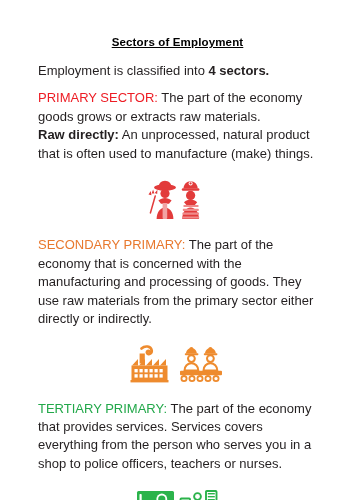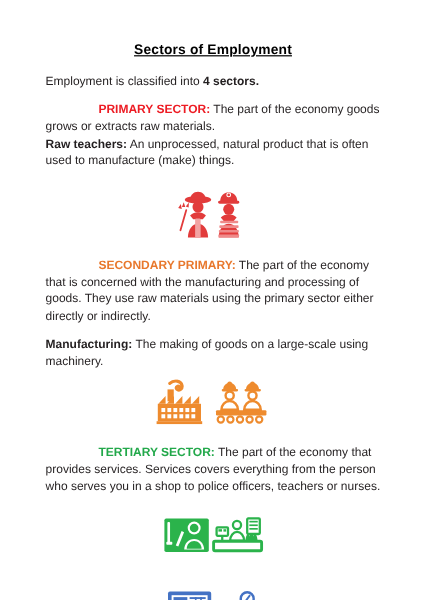--- a/index.html
+++ b/index.html
@@ -25,29 +25,29 @@
   .doc-title {
     text-align: center;
     font-size: 11.5px;
     font-weight: bold;
     text-decoration: underline;
     letter-spacing: 0.15px;
     margin: 0 0 14px 0;
     color: #000000;
   }
   .para {
-    font-size: 10px;
+    font-size: 13px;
     line-height: 1.42;
     margin: 0 0 9px 0;
     color: #231f20;
     text-align: left;
   }
   .para.tight { margin-bottom: 0; }
   .b { font-weight: bold; color: #231f20; }
-  .sector-head { font-weight: bold; margin-left: 44px; }
+  .sector-head { font-weight: normal; }
   .primary-head { color: #ed1c24; }
   .secondary-head { color: #e8782d; }
   .tertiary-head { color: #22a84a; }
   .quaternary-head { color: #3a6fc4; }
 
   .gap-sm { height: 7px; }
   .gap-lg { height: 15px; }
 
   .art-row {
     width: 100%;
@@ -60,21 +60,21 @@
 </head>
 <body>
 
 <div class="page">
 
   <h1 class="doc-title">Sectors of Employment</h1>
 
   <p class="para"><span>Employment is classified into </span><span class="b">4 sectors.</span></p>
 
   <p class="para tight"><span class="sector-head primary-head">PRIMARY SECTOR:</span><span> The part of the economy goods grows or extracts raw materials.</span></p>
-  <p class="para"><span class="b">Raw teachers:</span><span> An unprocessed, natural product that is often used to manufacture (make) things.</span></p>
+  <p class="para"><span class="b">Raw directly:</span><span> An unprocessed, natural product that is often used to manufacture (make) things.</span></p>
 
   <div class="gap-sm"></div>
 
   <div class="art-row">
     <svg width="80" height="42" viewBox="0 0 80 42">
       <g fill="#e23b3b">
 
         <ellipse cx="27" cy="8.5" rx="11" ry="3.2"></ellipse>
         <path d="M20.5 8.2c0-3.6 2.9-6.4 6.5-6.4s6.5 2.8 6.5 6.4z"></path>
         <circle cx="27" cy="14.5" r="4.6"></circle>
@@ -97,23 +97,22 @@
           <rect x="44.8" y="29.8" width="16" height="2.1" rx="0.6"></rect>
           <rect x="44.4" y="33.6" width="16.6" height="2.1" rx="0.6"></rect>
           <rect x="44.2" y="37.4" width="17" height="2.1" rx="0.6"></rect>
         </g>
       </g>
     </svg>
   </div>
 
   <div class="gap-lg"></div>
 
-  <p class="para"><span class="sector-head secondary-head">SECONDARY PRIMARY:</span><span> The part of the economy that is concerned with the manufacturing and processing of goods. They use raw materials using the primary sector either directly or indirectly.</span></p>
-
-  <p class="para tight"><span class="b">Manufacturing:</span><span> The making of goods on a large-scale using machinery.</span></p>
+  <p class="para"><span class="sector-head secondary-head">SECONDARY PRIMARY:</span><span> The part of the economy that is concerned with the manufacturing and processing of goods. They use raw materials from the primary sector either directly or indirectly.</span></p>
+
 
   <div class="gap-sm"></div>
 
   <div class="art-row">
     <svg width="98" height="40" viewBox="0 0 98 40">
       <g fill="#ee8b2e">
 
         <path d="M12.5 3.5c3.6-3.4 9.4-2.3 10.2 1.8.5 2.6-1.6 4.3-3.7 3.6-1.4-.5-1.6-2.3-.3-2.9 1-.5 2 .2 1.9 1.1" fill="none" stroke="#ee8b2e" stroke-width="2.6" stroke-linecap="round"></path>
 
         <rect x="10.6" y="8.5" width="5.2" height="10"></rect>
@@ -157,21 +156,21 @@
           <circle cx="71" cy="33.6" r="2.6"></circle>
           <circle cx="79" cy="33.6" r="2.6"></circle>
           <circle cx="87" cy="33.6" r="2.6"></circle>
         </g>
       </g>
     </svg>
   </div>
 
   <div class="gap-lg"></div>
 
-  <p class="para"><span class="sector-head tertiary-head">TERTIARY SECTOR:</span><span> The part of the economy that provides services. Services covers everything from the person who serves you in a shop to police officers, teachers or nurses.</span></p>
+  <p class="para"><span class="sector-head tertiary-head">TERTIARY PRIMARY:</span><span> The part of the economy that provides services. Services covers everything from the person who serves you in a shop to police officers, teachers or nurses.</span></p>
 
   <div class="gap-sm"></div>
 
   <div class="art-row">
     <svg width="84" height="38" viewBox="0 0 84 38">
       <g fill="#2bb34b">
 
         <rect x="1" y="2" width="37" height="28" rx="1.5"></rect>
         <g fill="#ffffff">
           <rect x="3.5" y="5" width="2.2" height="18" rx="0.8"></rect>

